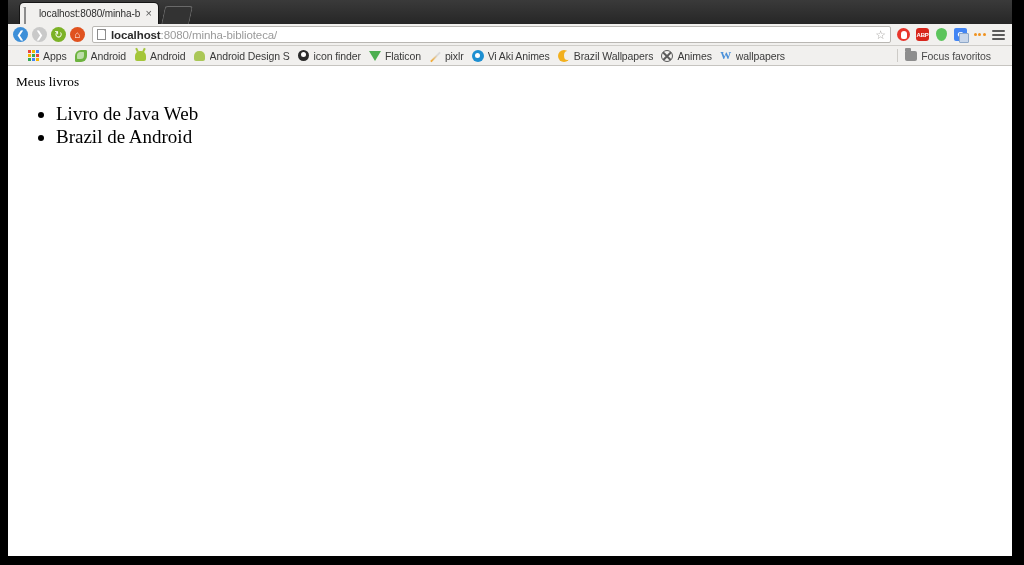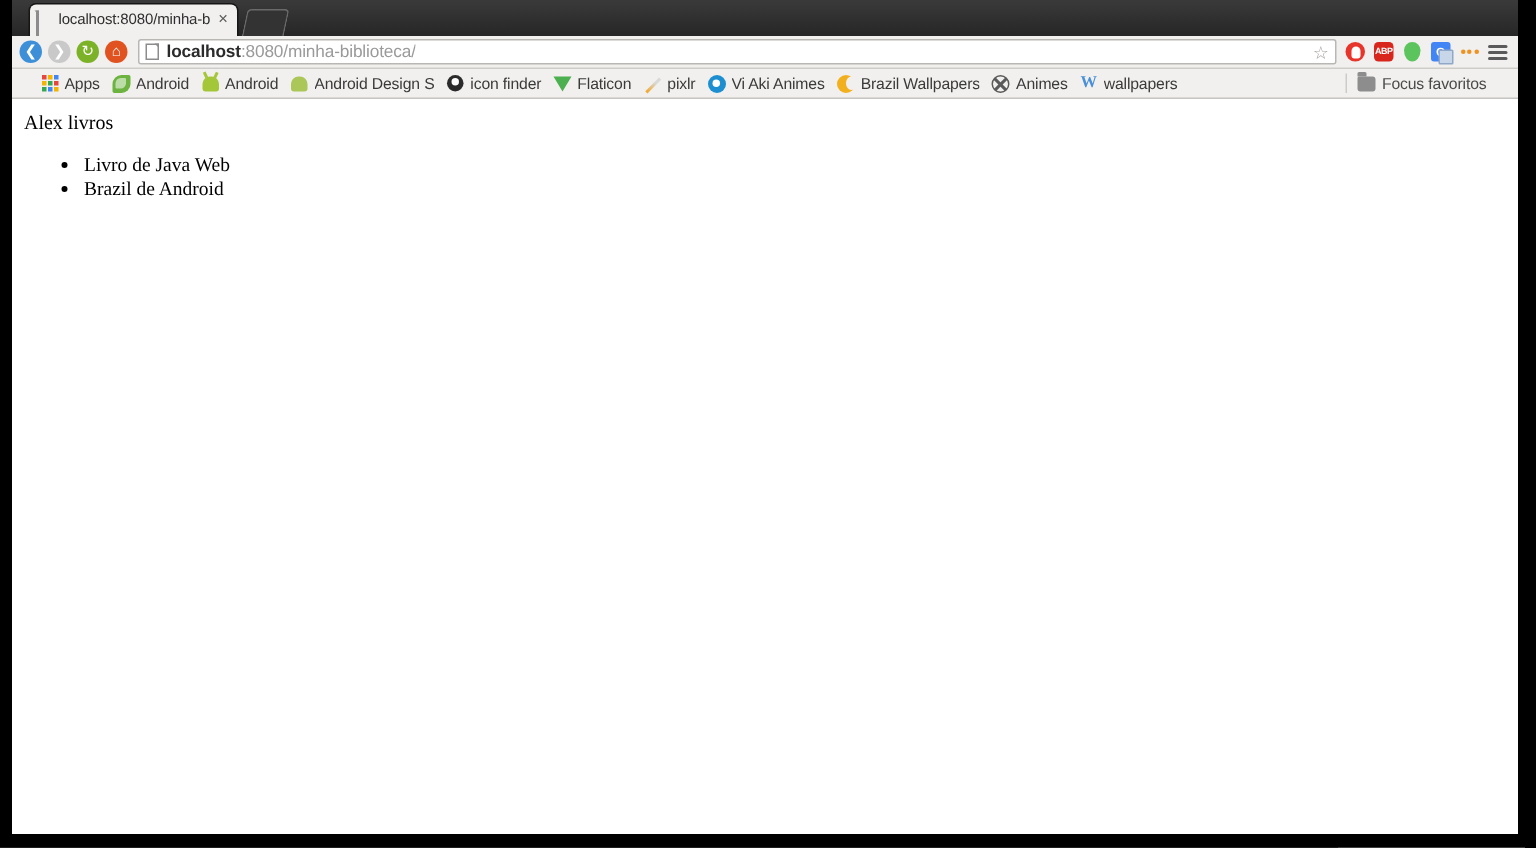--- a/index.html
+++ b/index.html
@@ -502,21 +502,21 @@
     margin: 0;
     font-size: 13.3px;
     line-height: 1.15;
   }
   .page ul {
     margin: 13px 0 0 0;
     padding-left: 40px;
     list-style-type: disc;
   }
   .page li {
-    font-size: 13px;
+    font-size: 19px;
     line-height: 1.22;
   }
 </style>
 </head>
 <body>
 
 <div class="screen">
   <div class="window">
 
     <div class="tabstrip">
@@ -678,21 +678,21 @@
       <div class="bm bm-other">
         <span class="bm-ico">
             <span class="g-folder"></span>
           </span>
         <span class="bm-label">Focus favoritos</span>
       </div>
     </div>
 
     <div class="viewport">
       <div class="page">
-        <div class="para">Alex livros</div>
+        <div class="para">Meus livros</div>
         <ul>
           <li>Livro de Java Web</li>
           <li>Brazil de Android</li>
         </ul>
       </div>
     </div>
 
   </div>
 </div>
 

